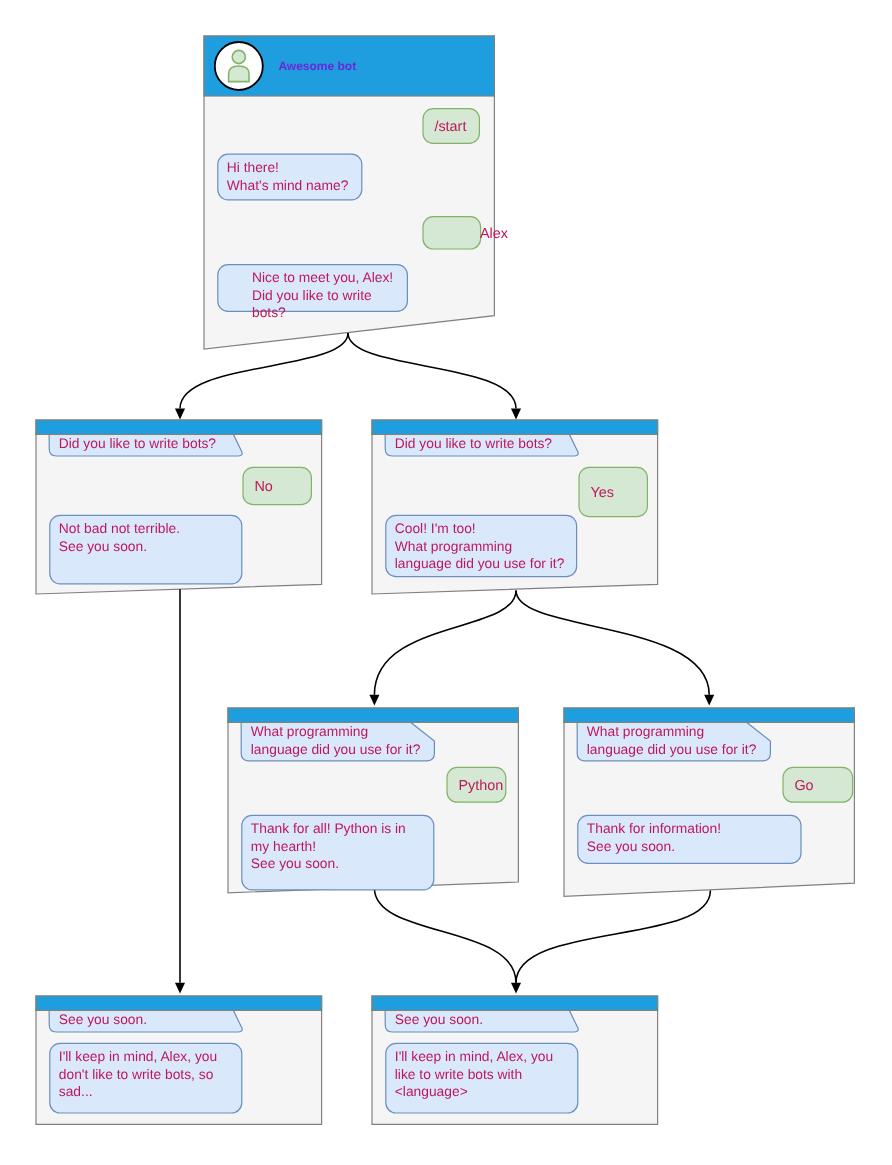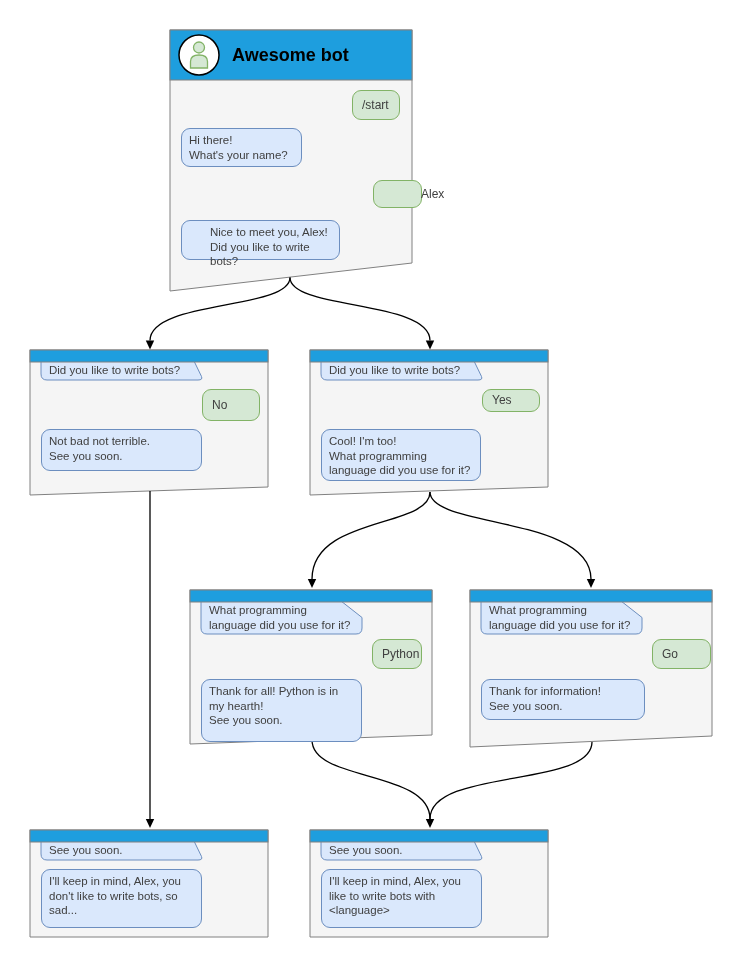--- a/index.html
+++ b/index.html
@@ -7,49 +7,49 @@
   .stage svg{position:absolute;left:0;top:0;}
 
   .winbody{fill:var(--window-bg,#F5F5F5);stroke:var(--window-border,#808080);stroke-width:1;}
   .winhead{fill:var(--header-blue,#1E9EDE);stroke:var(--window-border,#808080);stroke-width:1;}
   .cutb{fill:var(--bot-fill,#DAE8FC);stroke:var(--bot-border,#6C8EBF);stroke-width:1;}
   .conn{fill:none;stroke:#000000;stroke-width:1.3;}
   .arrow{fill:#000000;stroke:none;}
   .avatar-bg{fill:#ffffff;stroke:#000000;stroke-width:1.5;}
   .person{fill:var(--user-fill,#D5E8D4);stroke:var(--user-border,#82B366);stroke-width:1.3;}
 
-  .txt{position:absolute;font-size:11.5px;color:#404040;white-space:pre-line;box-sizing:border-box;}
+  .txt{position:absolute;font-size:11.5px;color:#be185d;white-space:pre-line;box-sizing:border-box;}
   .bubble{border:1px solid;border-radius:9px;padding:4px 7px;line-height:14.5px;}
   .bot{background:var(--bot-fill,#DAE8FC);border-color:var(--bot-border,#6C8EBF);}
   .user{background:var(--user-fill,#D5E8D4);border-color:var(--user-border,#82B366);display:flex;align-items:center;padding:0 0 0 9px;font-size:12px;}
   .cuttext{padding:0 0 0 8px;}
 
   .title{position:absolute;left:232px;top:30px;height:50px;display:flex;align-items:center;
-         color:#000000;font-weight:bold;font-size:18px;}
+         color:#6d28d9;font-weight:bold;font-size:10px;}
 
   .b-start{left:352px;top:90px;width:48px;height:30px;}
   .b-greet{left:181px;top:128px;width:121px;height:39px;}
-  .b-alex{left:373px;top:180px;width:48px;height:28px;padding-left:47px;}
+  .b-alex{left:352px;top:180px;width:48px;height:28px;padding-left:47px;}
   .b-nice{left:181px;top:220px;width:159px;height:40px;padding-left:28px;}
 
   .q-no{left:41px;top:361px;width:161px;height:19px;line-height:19px;}
   .a-no{left:202px;top:389px;width:58px;height:32px;}
-  .r-no{left:41px;top:429px;width:161px;height:42px;}
+  .r-no{left:41px;top:429px;width:161px;height:58px;}
 
   .q-yes{left:321px;top:361px;width:161px;height:19px;line-height:19px;}
-  .a-yes{left:482px;top:389px;width:58px;height:23px;}
+  .a-yes{left:482px;top:389px;width:58px;height:42px;}
   .r-yes{left:321px;top:429px;width:160px;height:52px;}
 
   .q-py{left:201px;top:601px;width:161px;height:33px;line-height:15px;padding-top:2px;}
   .a-py{left:372px;top:639px;width:50px;height:30px;}
   .r-py{left:201px;top:679px;width:161px;height:63px;}
 
   .q-go{left:481px;top:601px;width:161px;height:33px;line-height:15px;padding-top:2px;}
   .a-go{left:652px;top:639px;width:59px;height:30px;}
-  .r-go{left:481px;top:679px;width:164px;height:41px;}
+  .r-go{left:481px;top:679px;width:187px;height:41px;}
 
   .q-endno{left:41px;top:841px;width:161px;height:19px;line-height:19px;}
   .r-endno{left:41px;top:869px;width:161px;height:59px;}
   .q-endyes{left:321px;top:841px;width:161px;height:19px;line-height:19px;}
   .r-endyes{left:321px;top:869px;width:161px;height:59px;}
 </style>
 </head>
 <body>
 
 <div class="stage">
@@ -99,21 +99,21 @@
     <path class="conn" d="M592,742 C592,788 430,768 430,819"></path>
     <polygon class="arrow" points="430,828 425.8,819 434.2,819"></polygon>
 
     <path class="conn" d="M150,491 L150,819"></path>
     <polygon class="arrow" points="150,828 145.8,819 154.2,819"></polygon>
   </svg>
 
   <div class="title">Awesome bot</div>
   <div class="txt bubble user b-start">/start</div>
   <div class="txt bubble bot b-greet">Hi there!
-What's your name?</div>
+What's mind name?</div>
   <div class="txt bubble user b-alex">Alex</div>
   <div class="txt bubble bot b-nice">Nice to meet you, Alex!
 Did you like to write bots?</div>
 
   <div class="txt cuttext q-no">Did you like to write bots?</div>
   <div class="txt bubble user a-no">No</div>
   <div class="txt bubble bot r-no">Not bad not terrible.
 See you soon.</div>
 
   <div class="txt cuttext q-yes">Did you like to write bots?</div>

